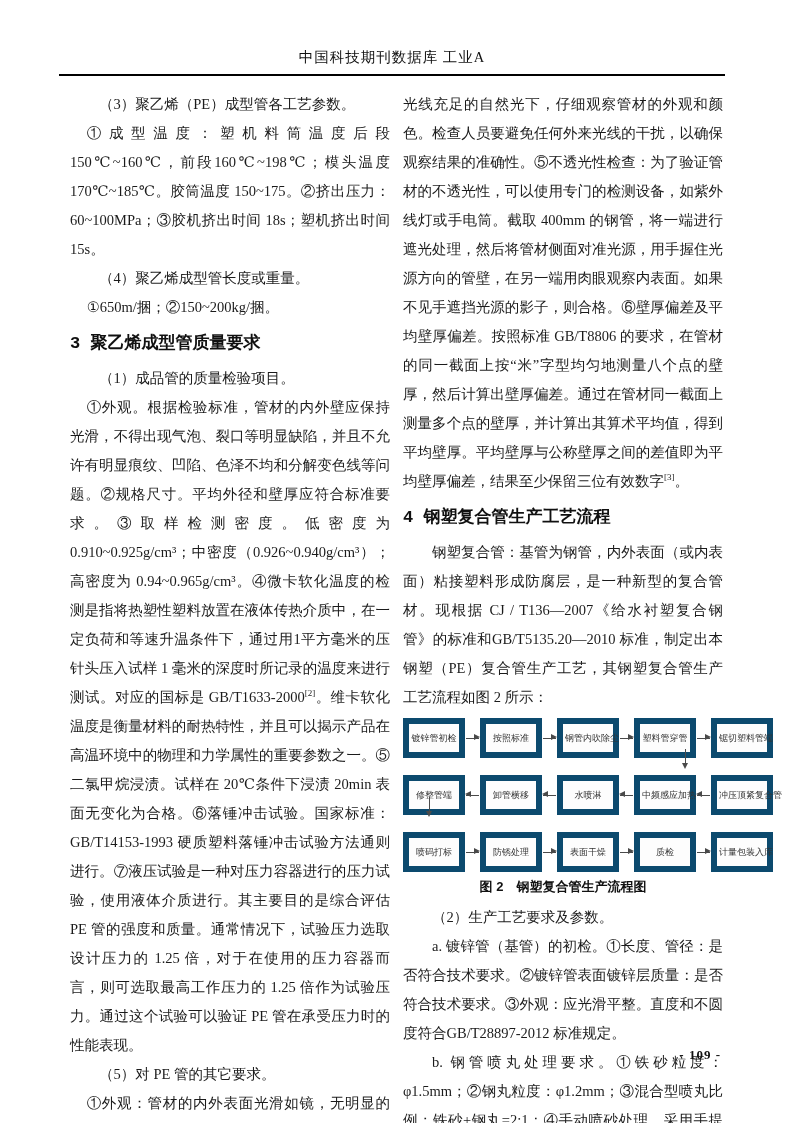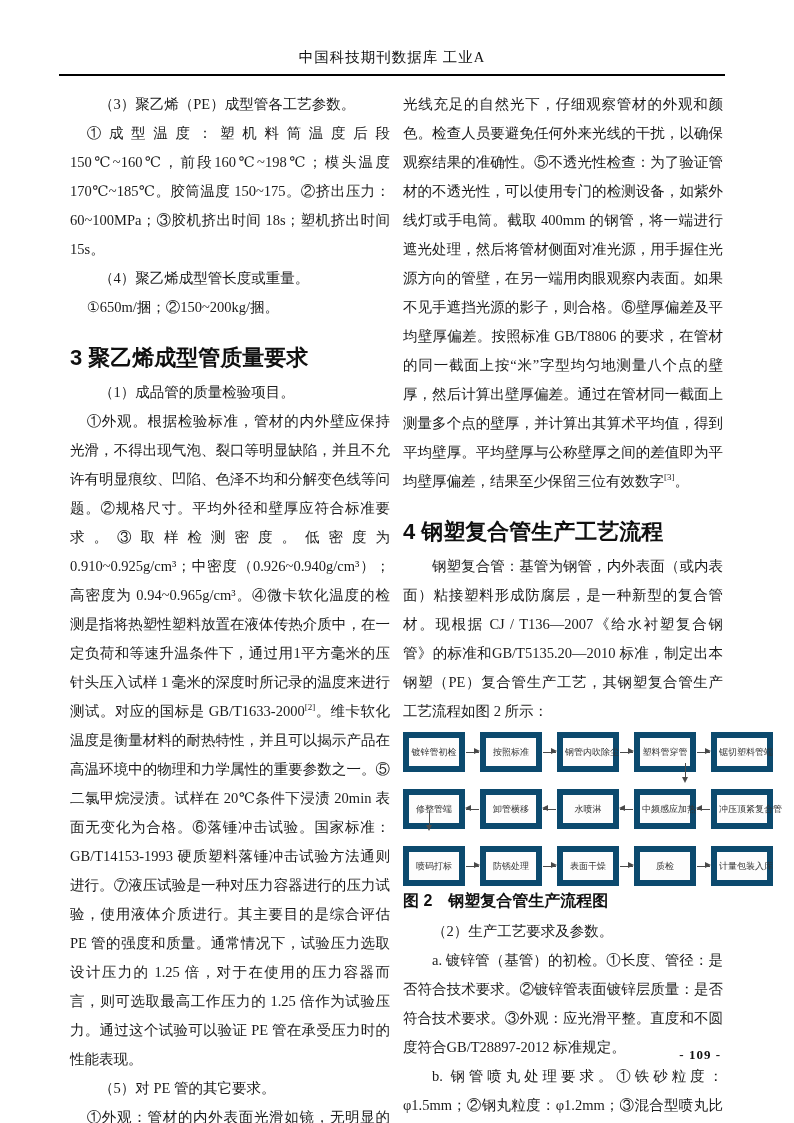--- a/index.html
+++ b/index.html
@@ -27,23 +27,23 @@
   .col{flex:1 1 0;min-width:0;}
   p{
     margin:0;
     font-size:14.5px;line-height:29px;
     text-align:justify;
   }
   p.ind{text-indent:2em;}
   p.ind-sm{text-indent:1.15em;}
   sup{font-size:9px;line-height:0;}
   h2.sec{
-    font-family:Liberation Sans, sans-serif;
-    font-size:22px;font-weight:bold;color:#101010;
-    margin:23px 0 7px 0;line-height:26px;
+    font-family:Liberation Mono, monospace;
+    font-size:17px;font-weight:bold;color:#101010;
+    margin:9px 0 7px 0;line-height:26px;
     text-align:left;
   }
   
   .flowchart{
     position:relative;
     margin:6px 0 2px 0;
     width:100%;
   }
   .frow{
     display:flex;align-items:center;justify-content:space-between;
@@ -78,22 +78,22 @@
   }
   .varrow::after{
     content:"";position:absolute;left:-4px;bottom:-5px;
     border-left:3.5px solid transparent;border-right:3.5px solid transparent;
     border-top:6px solid #4a4a4a;
   }
   .varrow.v1{top:31px;right:37px;}
   .varrow.v2{top:79px;left:26px;}
   .fig-caption{
     font-family:"Liberation Sans","DejaVu Sans",sans-serif;
-    font-weight:bold;font-size:16px;color:#111;
-    margin:3px 0 4px 0;line-height:24px;
+    font-weight:bold;font-size:13px;color:#111;
+    text-align:center;margin:3px 0 4px 0;line-height:24px;
   }
   .footer{
     position:absolute;bottom:60px;right:63px;
     font-size:13px;font-weight:bold;color:#111;
     letter-spacing:1px;
   }
 </style>
 </head>
 <body>
 

